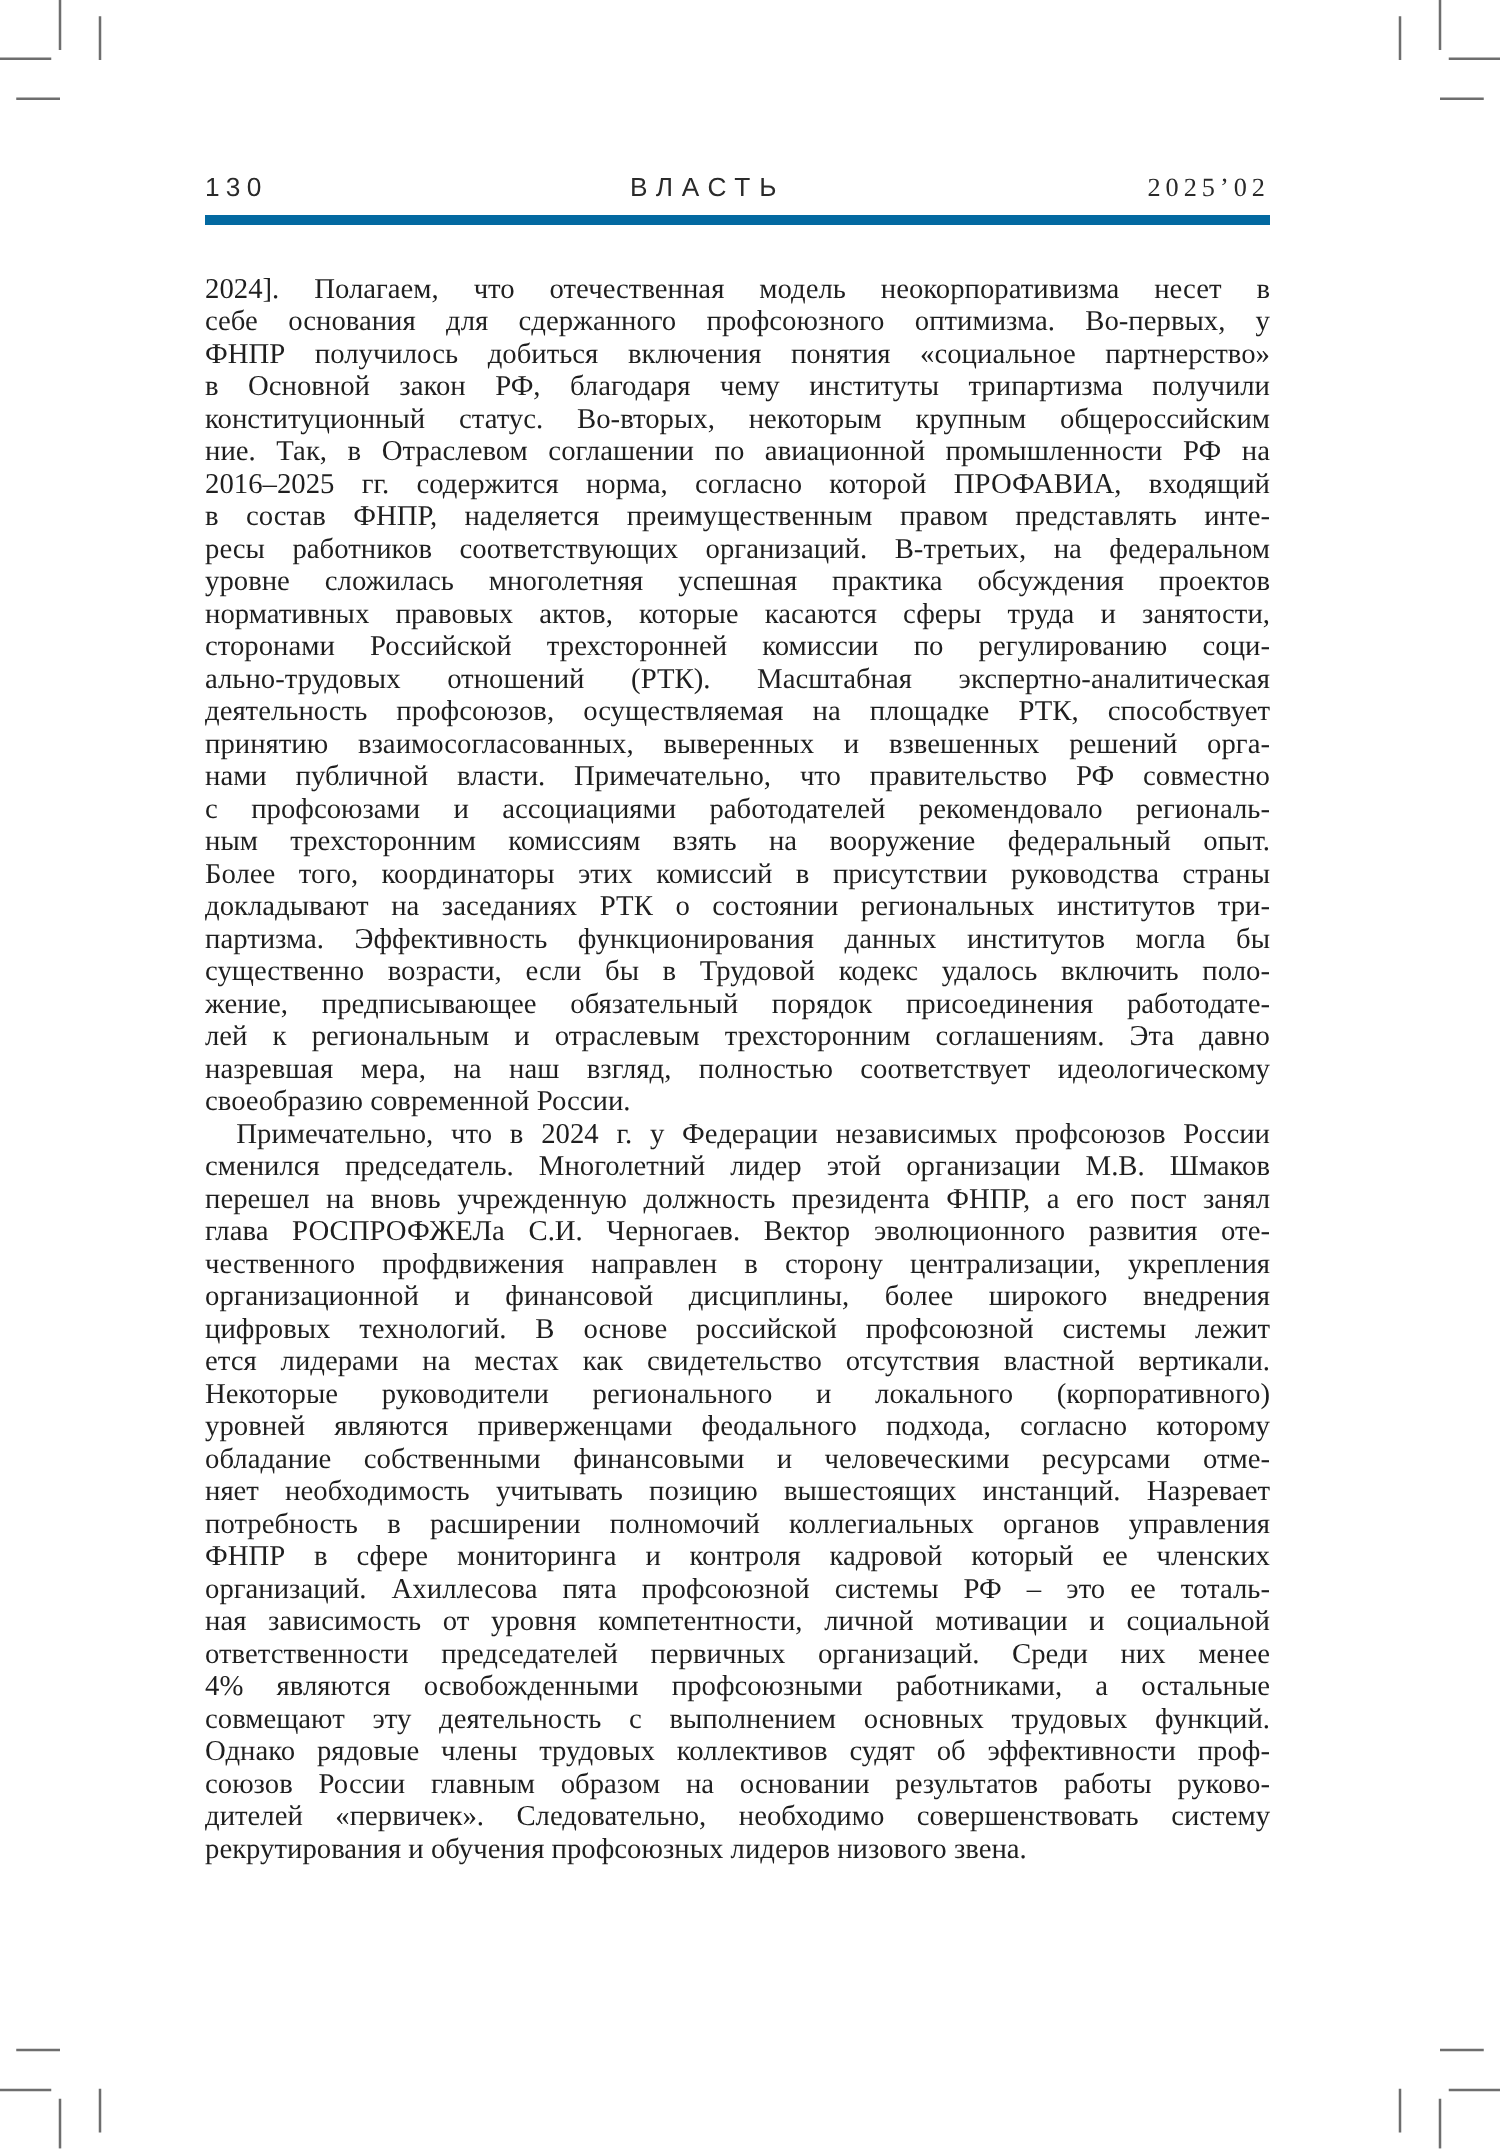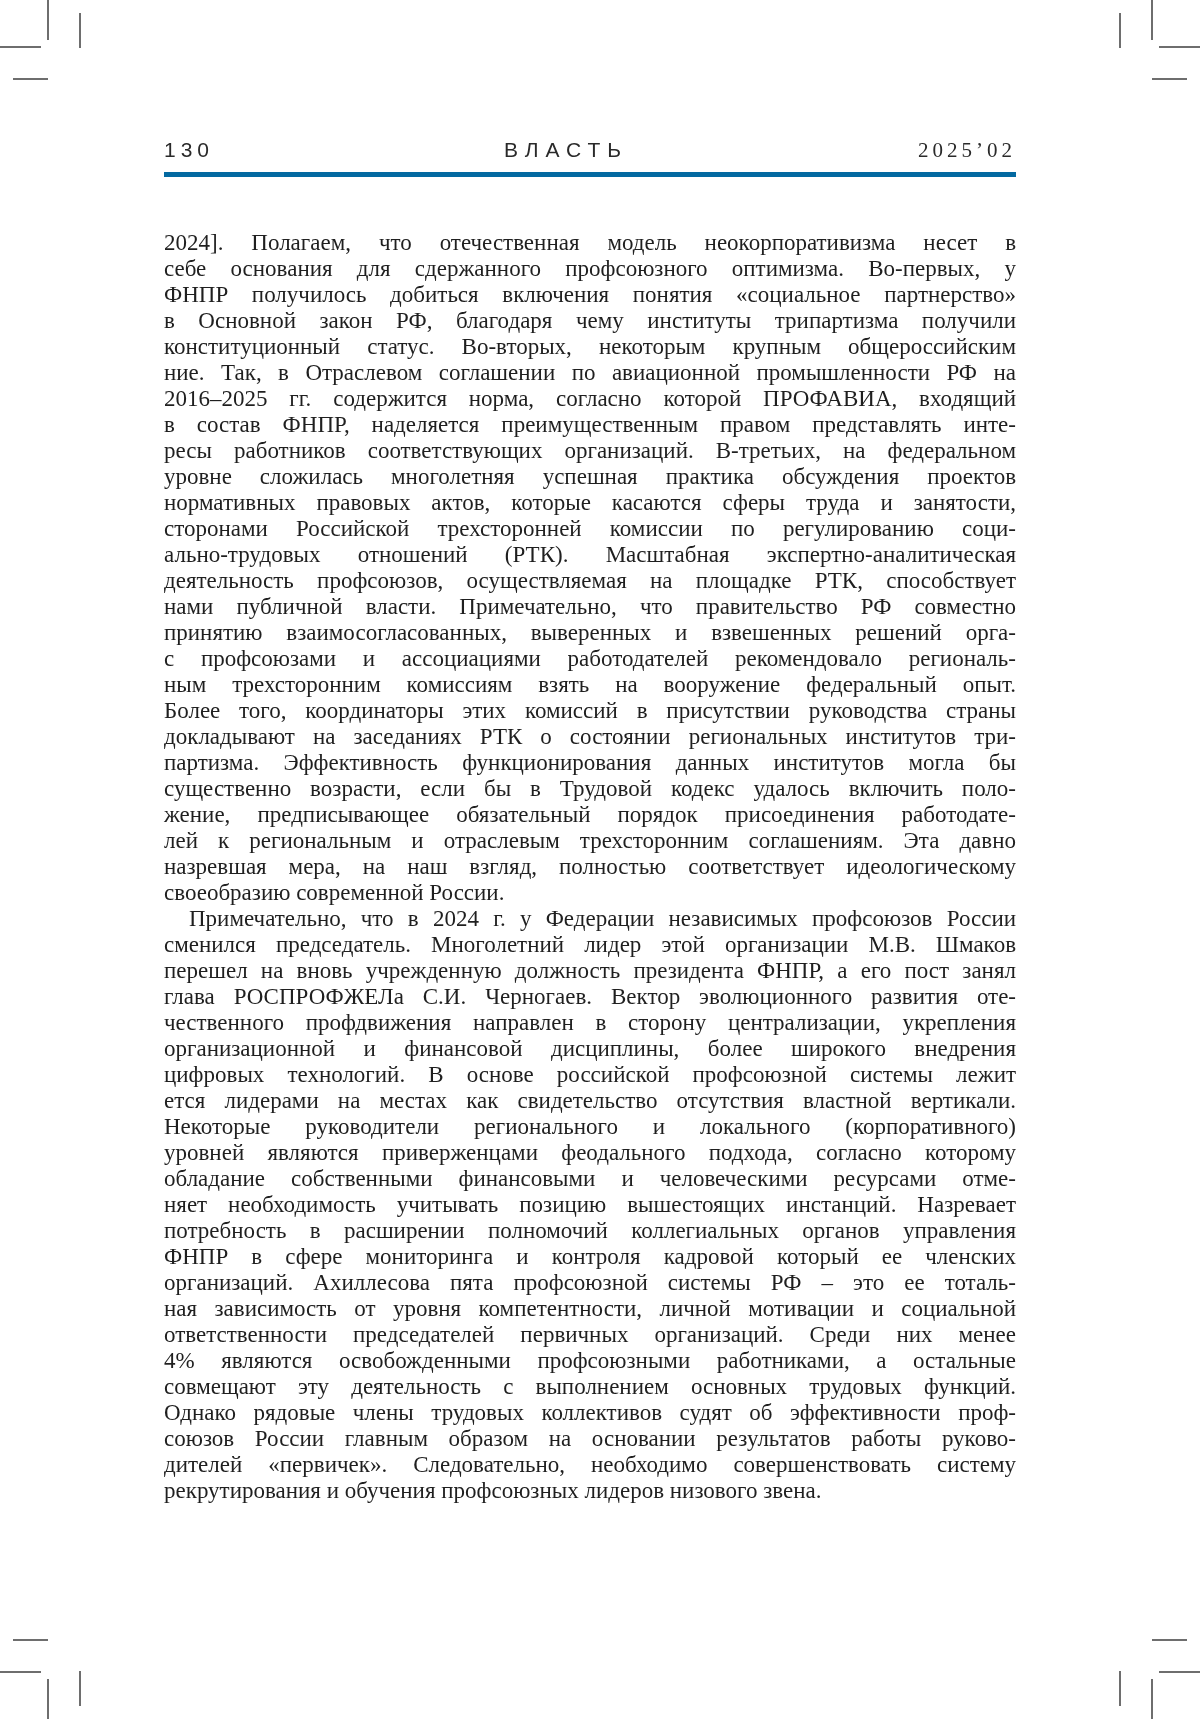--- a/index.html
+++ b/index.html
@@ -15,36 +15,36 @@
   .mark { position: absolute; background: #6e6e6e; }
   
   .running-head {
     position: absolute;
     left: 164px;
     width: 852px;
     top: 138px;
     display: flex;
     justify-content: space-between;
     align-items: baseline;
-    border-bottom: 5px solid #0369a1;
+    border-bottom: 8px solid #0369a1;
     padding-bottom: 9px;
     font-family: "Liberation Sans", sans-serif;
     font-size: 21px;
     font-weight: 400;
     color: #2a2a2a;
   }
   .running-head .pageno  { letter-spacing: 5px; }
   .running-head .journal { letter-spacing: 7px; }
   .running-head .issue   { letter-spacing: 4px; font-family: Liberation Serif, serif; }
   
   .text-block {
     position: absolute;
     left: 164px;
     width: 852px;
-    top: 230px;
+    top: 218px;
   }
   .para { margin: 0; }
   .line {
     font-family: "Liberation Serif", serif;
     font-size: 23px;
     line-height: 26px;
     color: #1f1f1f;
     text-align: justify;
     text-align-last: justify;
     white-space: normal;
@@ -92,22 +92,22 @@
         <div class="line">конституционный статус. Во-вторых, некоторым крупным общероссийским</div>
         <div class="line">ние. Так, в Отраслевом соглашении по авиационной промышленности РФ на</div>
         <div class="line">2016–2025 гг. содержится норма, согласно которой ПРОФАВИА, входящий</div>
         <div class="line">в состав ФНПР, наделяется преимущественным правом представлять инте-</div>
         <div class="line">ресы работников соответствующих организаций. В-третьих, на федеральном</div>
         <div class="line">уровне сложилась многолетняя успешная практика обсуждения проектов</div>
         <div class="line">нормативных правовых актов, которые касаются сферы труда и занятости,</div>
         <div class="line">сторонами Российской трехсторонней комиссии по регулированию соци-</div>
         <div class="line">ально-трудовых отношений (РТК). Масштабная экспертно-аналитическая</div>
         <div class="line">деятельность профсоюзов, осуществляемая на площадке РТК, способствует</div>
+        <div class="line">принятию взаимосогласованных, выверенных и взвешенных решений орга-</div>
         <div class="line">нами публичной власти. Примечательно, что правительство РФ совместно</div>
-        <div class="line">принятию взаимосогласованных, выверенных и взвешенных решений орга-</div>
         <div class="line">с профсоюзами и ассоциациями работодателей рекомендовало региональ-</div>
         <div class="line">ным трехсторонним комиссиям взять на вооружение федеральный опыт.</div>
         <div class="line">Более того, координаторы этих комиссий в присутствии руководства страны</div>
         <div class="line">докладывают на заседаниях РТК о состоянии региональных институтов три-</div>
         <div class="line">партизма. Эффективность функционирования данных институтов могла бы</div>
         <div class="line">существенно возрасти, если бы в Трудовой кодекс удалось включить поло-</div>
         <div class="line">жение, предписывающее обязательный порядок присоединения работодате-</div>
         <div class="line">лей к региональным и отраслевым трехсторонним соглашениям. Эта давно</div>
         <div class="line">назревшая мера, на наш взгляд, полностью соответствует идеологическому</div>
         <div class="line">своеобразию современной России.</div>

